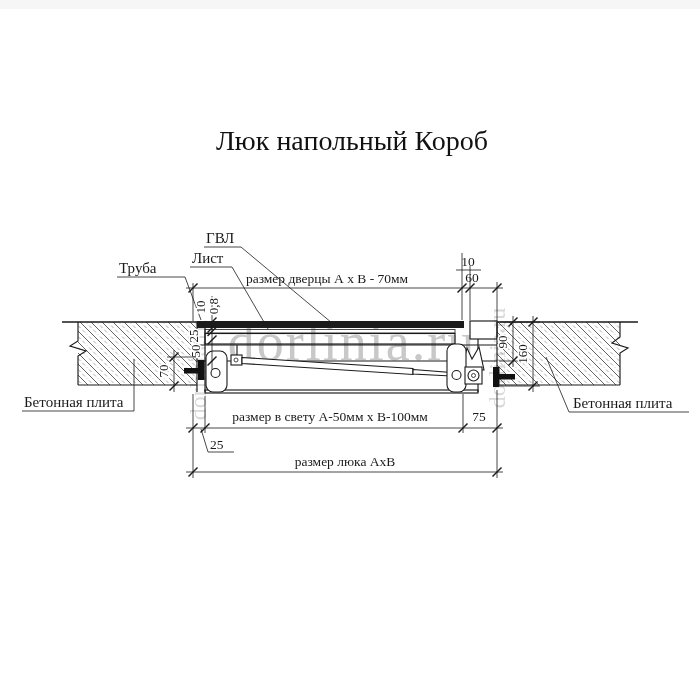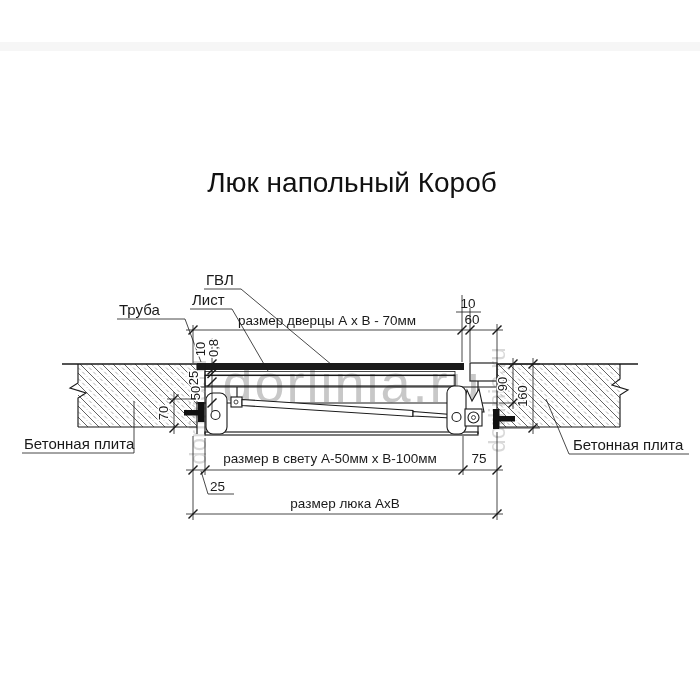--- a/index.html
+++ b/index.html
@@ -1,17 +1,17 @@
 <!DOCTYPE html>
 <html><head>
 <meta charset="utf-8">
 <style>
   html,body{margin:0;padding:0;background:#fff;}
   #stage{position:relative;width:700px;height:544px;background:#ffffff;overflow:hidden;
-         font-family:Liberation Sans, sans-serif;margin-top:42px;}
+         font-family:Liberation Serif, serif;}
   #topstrip{position:absolute;left:0;top:0;width:700px;height:9px;background:#f6f6f6;}
   svg{position:absolute;left:0;top:0;}
   .lbl{font-size:15px;fill:#1a1a1a;}
   .dim{font-size:13.5px;fill:#1a1a1a;}
   .rot{font-size:13px;fill:#1a1a1a;paint-order:stroke;stroke:#ffffff;stroke-width:3px;}
   .title{font-size:28px;fill:#111111;}
   .wm{fill:#c8c8c8;}
   .wm2{fill:#d9d9d9;font-size:24px;}
   .thin{stroke:#1a1a1a;stroke-width:0.8;fill:none;}
   .mid{stroke:#1a1a1a;stroke-width:1.15;fill:none;}

